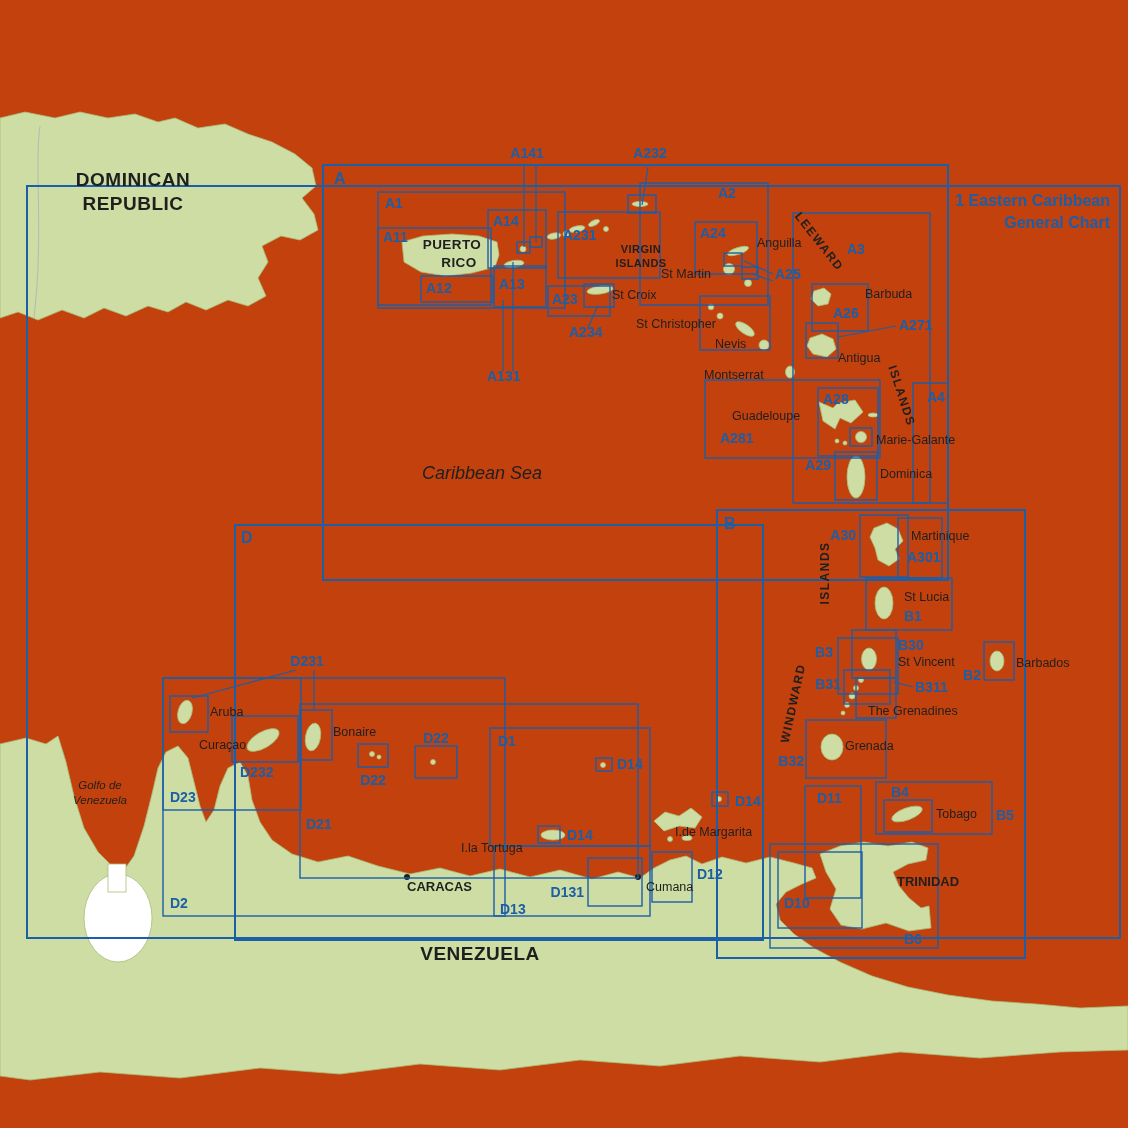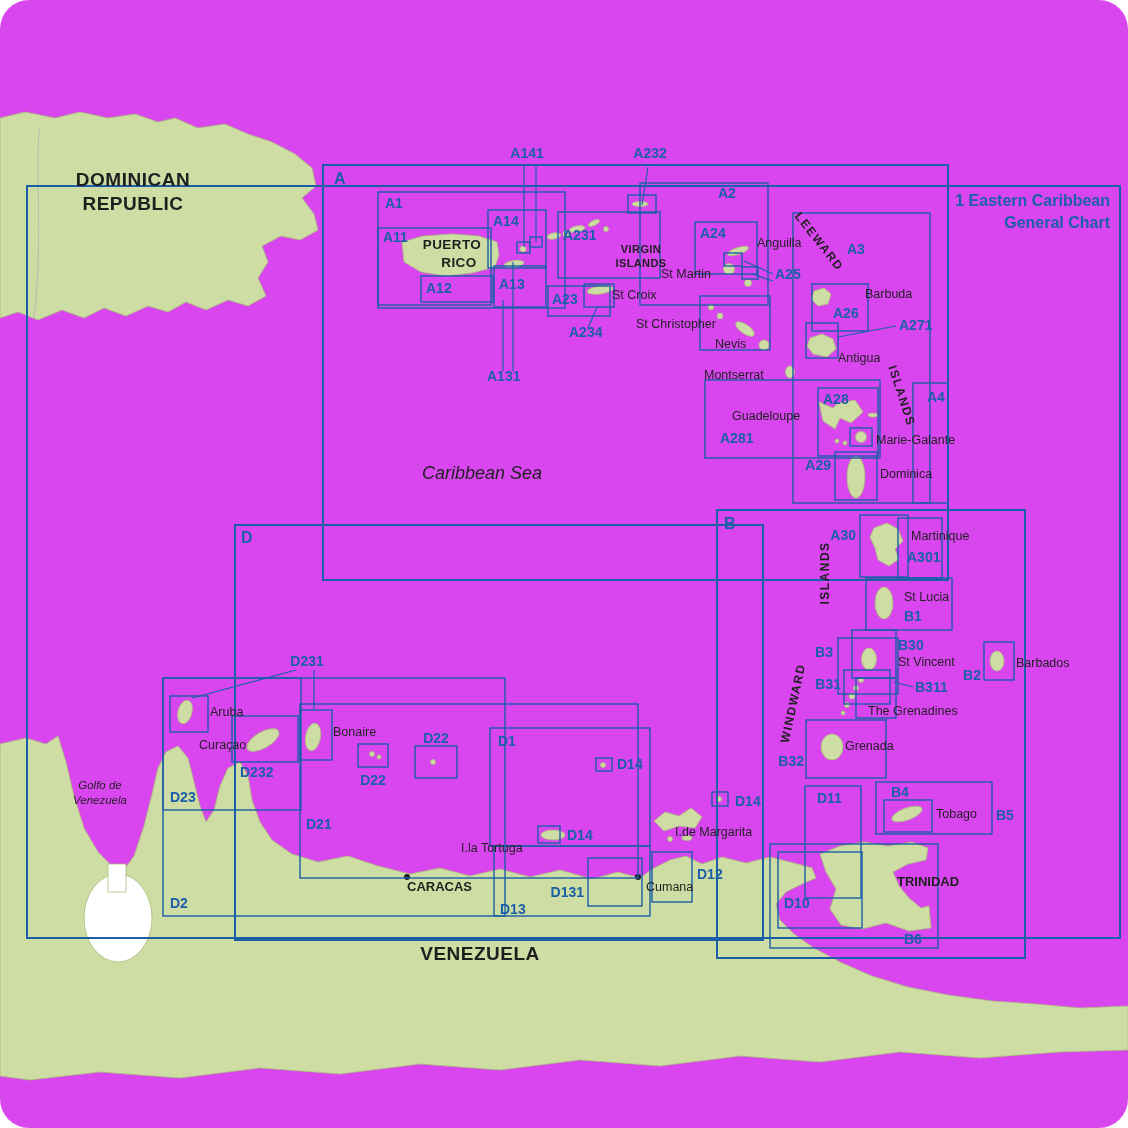--- a/index.html
+++ b/index.html
@@ -1,16 +1,16 @@
 <!DOCTYPE html>
 <html><head>
 <meta charset="utf-8">
 <style>
   html,body{margin:0;padding:0;background:#ffffff;}
-  .map-wrap{position:relative;width:1128px;height:1128px;background:#d946ef;overflow:hidden;border-radius:29px;}
+  .map-wrap{position:relative;width:1128px;height:1128px;background:#c2410c;overflow:hidden;}
   svg{display:block;}
   svg text{font-family:"Liberation Sans",sans-serif;}
   .crect{fill:none;stroke:#1a5fa8;stroke-width:1.4;}
   .crect.major{stroke-width:2;}
   .leader{stroke:#1a5fa8;stroke-width:1.2;}
   .land{fill:#cedda3;stroke:#a9bc7a;stroke-width:0.8;}
   .lake{fill:#ffffff;stroke:#a9bc7a;stroke-width:0.8;}
   .border{fill:none;stroke:#b8b8b8;stroke-width:1;}
   .city-dot{fill:#1f1f1f;}
   .t-code{fill:#1a5fa8;font-weight:bold;font-size:14px;}

